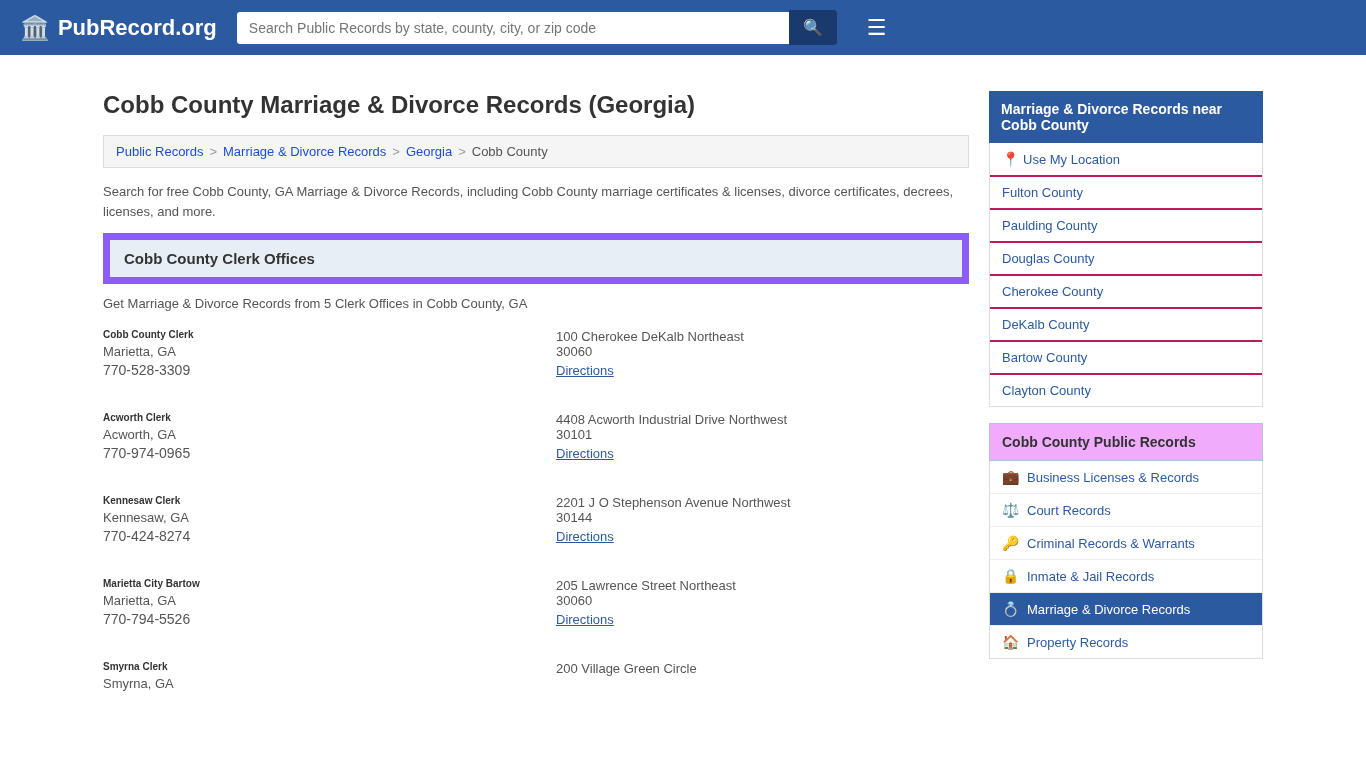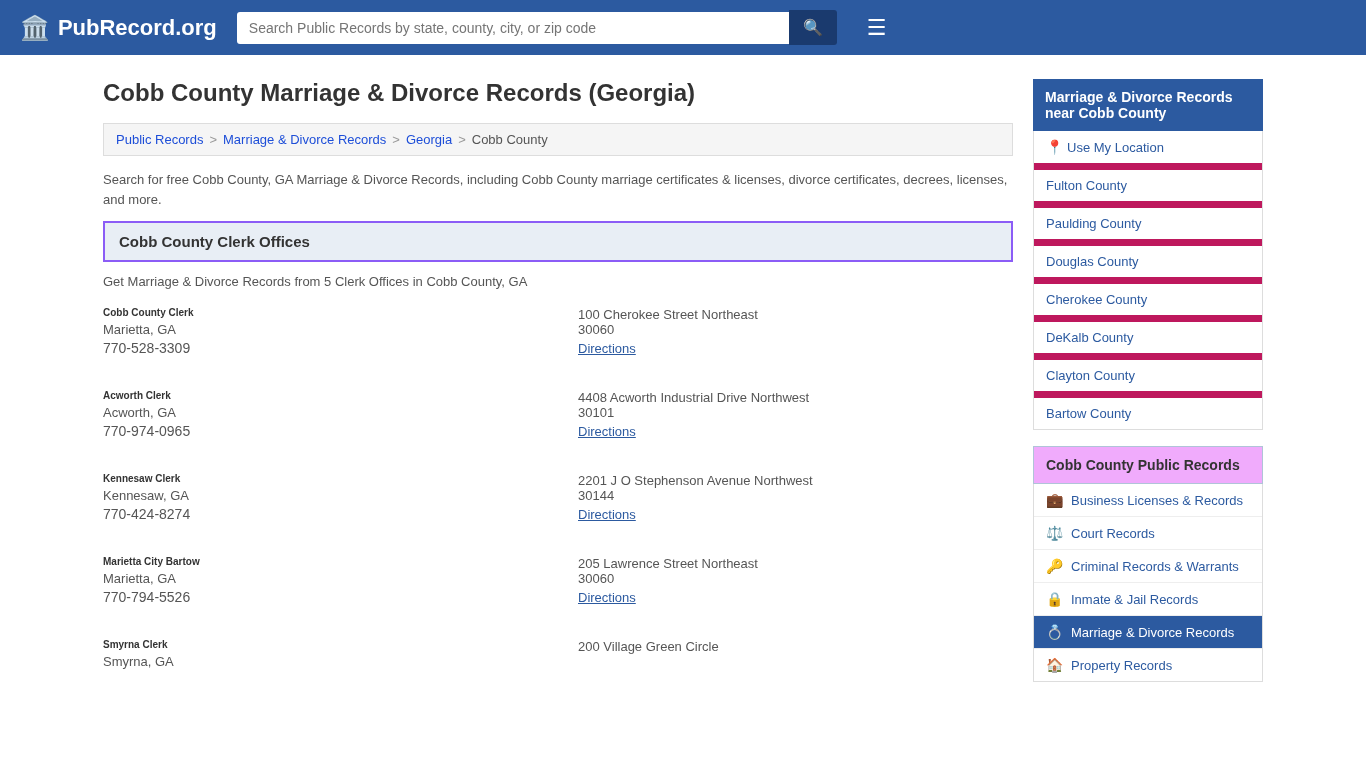--- a/index.html
+++ b/index.html
@@ -53,29 +53,29 @@
       color: #fff;
       font-size: 22px;
       cursor: pointer;
       margin-left: 10px;
     }
 
     
     .main-container {
       max-width: 1200px;
       margin: 0 auto;
-      padding: 24px 20px;
+      padding: 36px 20px;
       display: flex;
       gap: 20px;
     }
     .content {
       flex: 1;
     }
     .sidebar {
-      width: 230px;
+      width: 274px;
       flex-shrink: 0;
     }
 
     
     .page-title {
       font-size: 24px;
       font-weight: bold;
       color: #333;
       margin-bottom: 16px;
     }
@@ -103,21 +103,21 @@
     .description {
       font-size: 13px;
       color: #555;
       margin-bottom: 12px;
       line-height: 1.5;
     }
 
     
     .section-header {
       background: #e8eef5;
-      border: 2px solid #8b5cf6;
+      border: 7px solid #8b5cf6;
       padding: 10px 14px;
       font-size: 15px;
       font-weight: bold;
       color: #333;
       margin-bottom: 12px;
     }
 
     .section-desc {
       font-size: 13px;
       color: #555;
@@ -180,21 +180,21 @@
       font-weight: bold;
       margin-bottom: 0;
     }
     .near-list {
       list-style: none;
       border: 1px solid #ddd;
       border-top: none;
       margin-bottom: 16px;
     }
     .near-list li {
-      border-bottom: 7px solid #be185d;
+      border-bottom: 2px solid #be185d;
     }
     .near-list li:last-child { border-bottom: none; }
     .near-list li a {
       display: block;
       padding: 8px 12px;
       color: #2c5aa0;
       text-decoration: none;
       font-size: 13px;
     }
 
@@ -275,21 +275,21 @@
 
     <div>
 
       <div class="clerk-entry">
         <div class="clerk-info">
           <div class="clerk-name">Cobb County Clerk</div>
           <div class="clerk-location">Marietta, GA</div>
           <div class="clerk-phone">770-528-3309</div>
         </div>
         <div class="clerk-address">
-          <div class="addr-line">100 Cherokee Street Northeast</div>
+          <div class="addr-line">100 Cherokee DeKalb Northeast</div>
           <div class="addr-line">30060</div>
           <a class="directions-link" href="#">Directions</a>
         </div>
       </div>
 
       <div class="clerk-entry">
         <div class="clerk-info">
           <div class="clerk-name">Acworth Clerk</div>
           <div class="clerk-location">Acworth, GA</div>
           <div class="clerk-phone">770-974-0965</div>
@@ -362,24 +362,24 @@
       <li>
         <a href="#">Douglas County</a>
       </li>
       <li>
         <a href="#">Cherokee County</a>
       </li>
       <li>
         <a href="#">DeKalb County</a>
       </li>
       <li>
+        <a href="#">Bartow County</a>
+      </li>
+      <li>
         <a href="#">Clayton County</a>
-      </li>
-      <li>
-        <a href="#">Bartow County</a>
       </li>
     </ul>
 
     <div class="pub-section-header">Cobb County Public Records</div>
 
     <ul class="pub-records-list">
       <li>
         <a href="#">
           <span class="sidebar-icon">💼</span>
           <span>Business Licenses &amp; Records</span>

